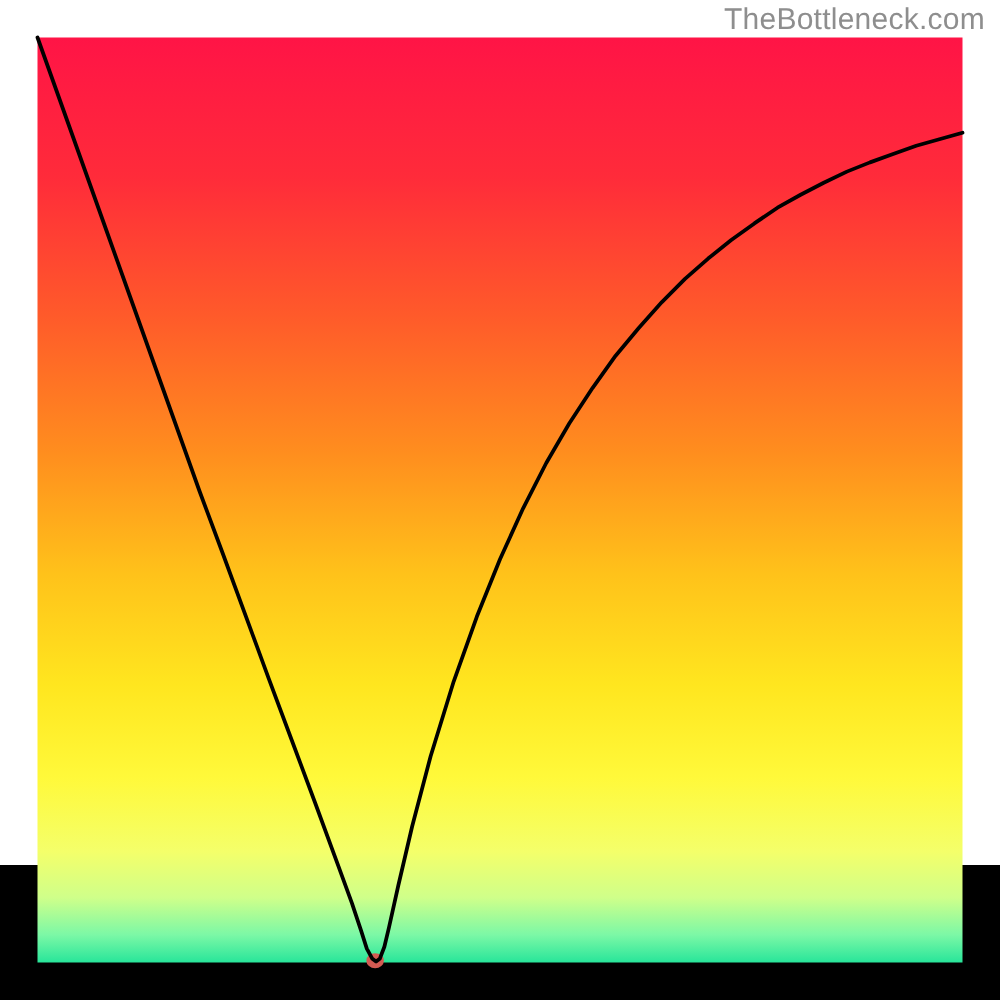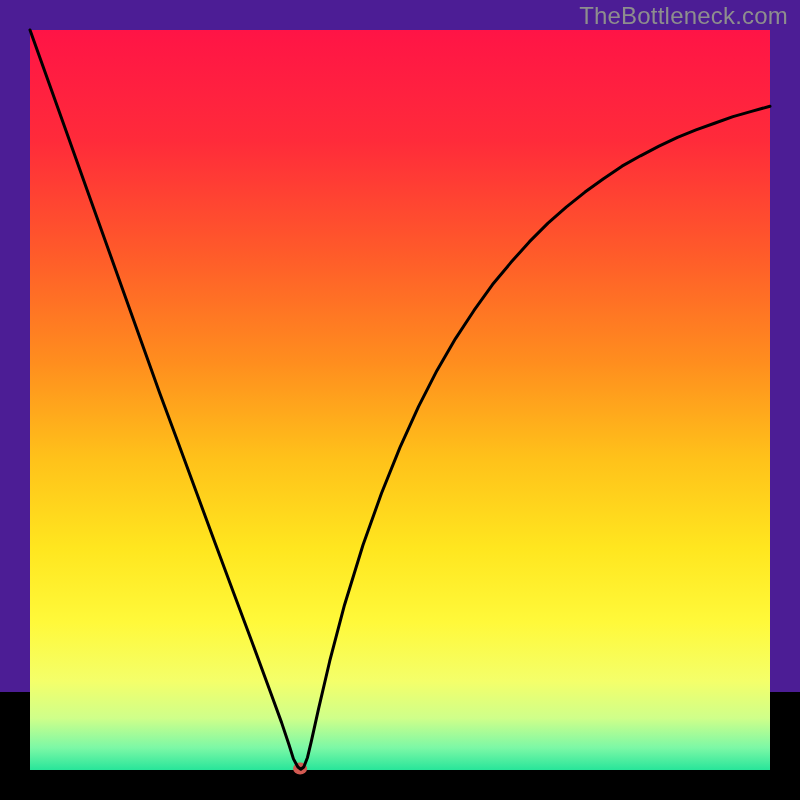--- a/index.html
+++ b/index.html
@@ -7,21 +7,21 @@
     padding: 0;
     width: 800px;
     height: 800px;
     background: #000;
     overflow: hidden;
   }
   .frame {
     position: relative;
     width: 800px;
     height: 692px;
-    background: #4c1d95;
+    background: #ffffff;
   }
   .watermark {
     position: absolute;
     top: 2px;
     right: 12px;
     font-family: Arial, Helvetica, sans-serif;
     font-size: 24px;
     font-weight: 500;
     color: #8e8e8e;
     letter-spacing: 0.2px;

